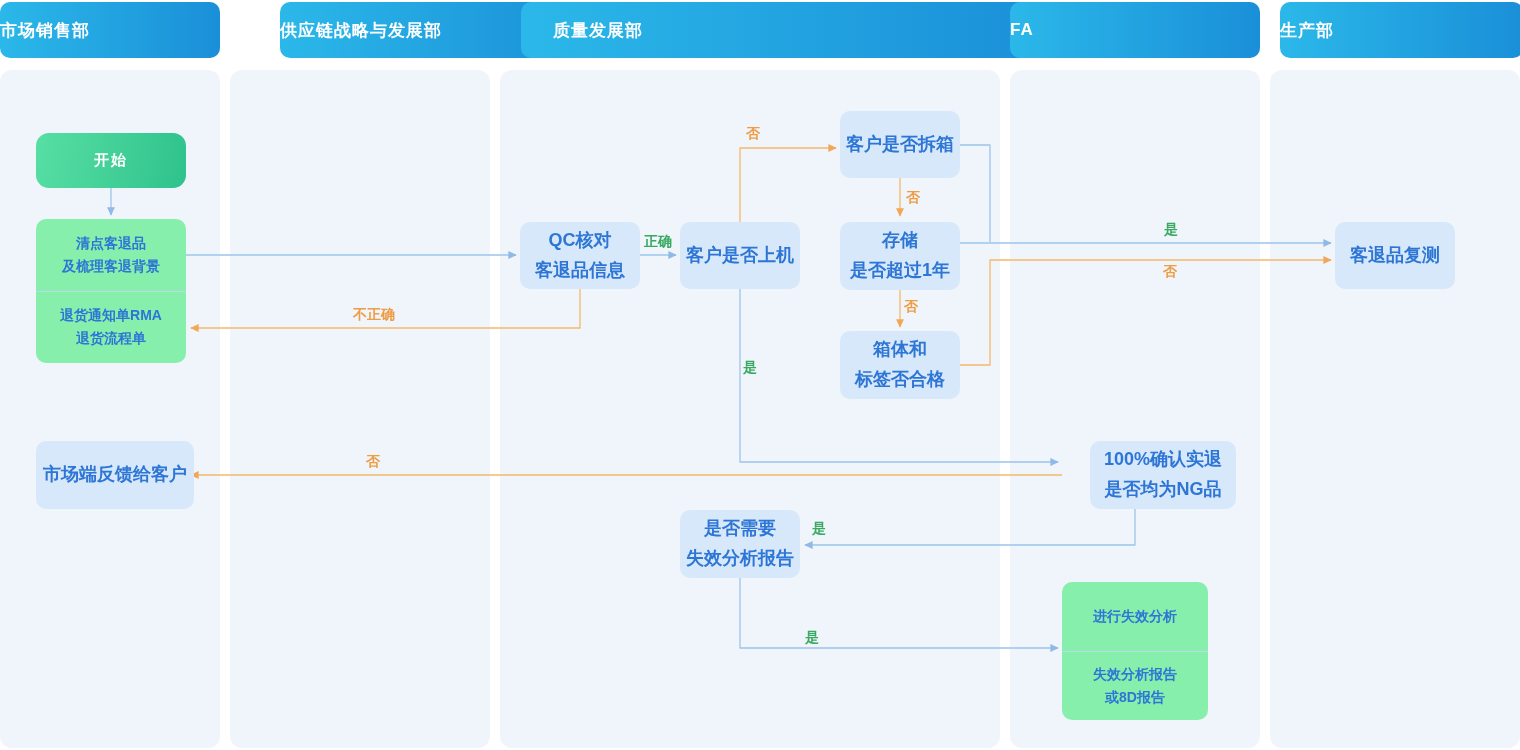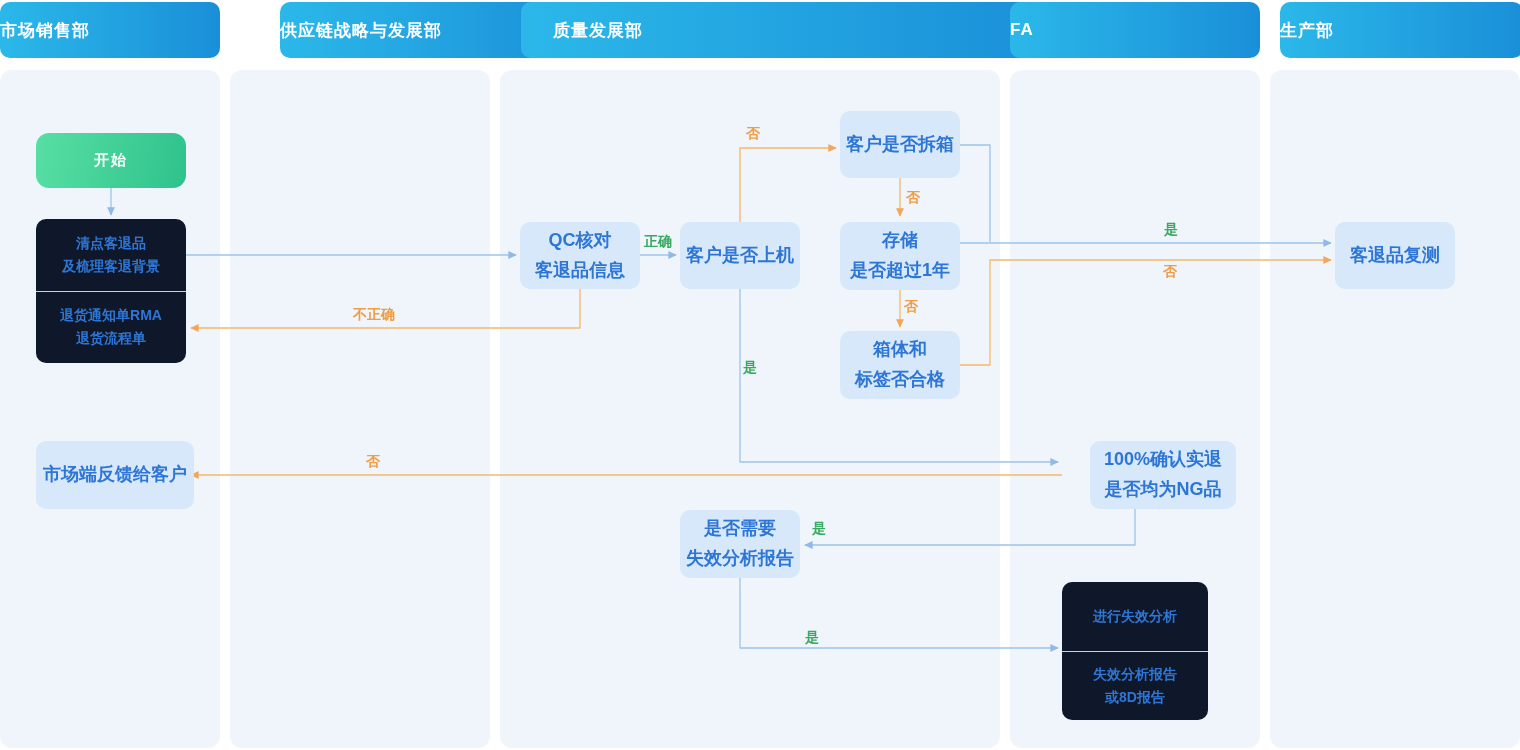--- a/index.html
+++ b/index.html
@@ -23,21 +23,21 @@
     display:flex;align-items:center;justify-content:center;
     text-align:center;white-space:pre-line;
   }
   .node-start{
     position:absolute;border-radius:18px 18px 5px 5px;
     background:linear-gradient(100deg,#57dfa4,#2fc28c);
     color:#ffffff;font-weight:bold;font-size:15px;letter-spacing:2px;
     display:flex;align-items:center;justify-content:center;
   }
   .combined{
-    position:absolute;background:#0f172a;border-radius:10px;
+    position:absolute;background:#86efac;border-radius:10px;
     color:#2e76d5;font-weight:600;font-size:14px;line-height:1.65;
     display:flex;flex-direction:column;text-align:center;white-space:pre-line;
   }
   .combined .section{
     flex:1;display:flex;align-items:center;justify-content:center;padding:2px 6px;
   }
   .combined .divider{height:1px;background:#bdd6f2;}
   .edge-layer{position:absolute;left:0;top:0;pointer-events:none;}
   .edge-label{
     position:absolute;transform:translateX(-50%);

